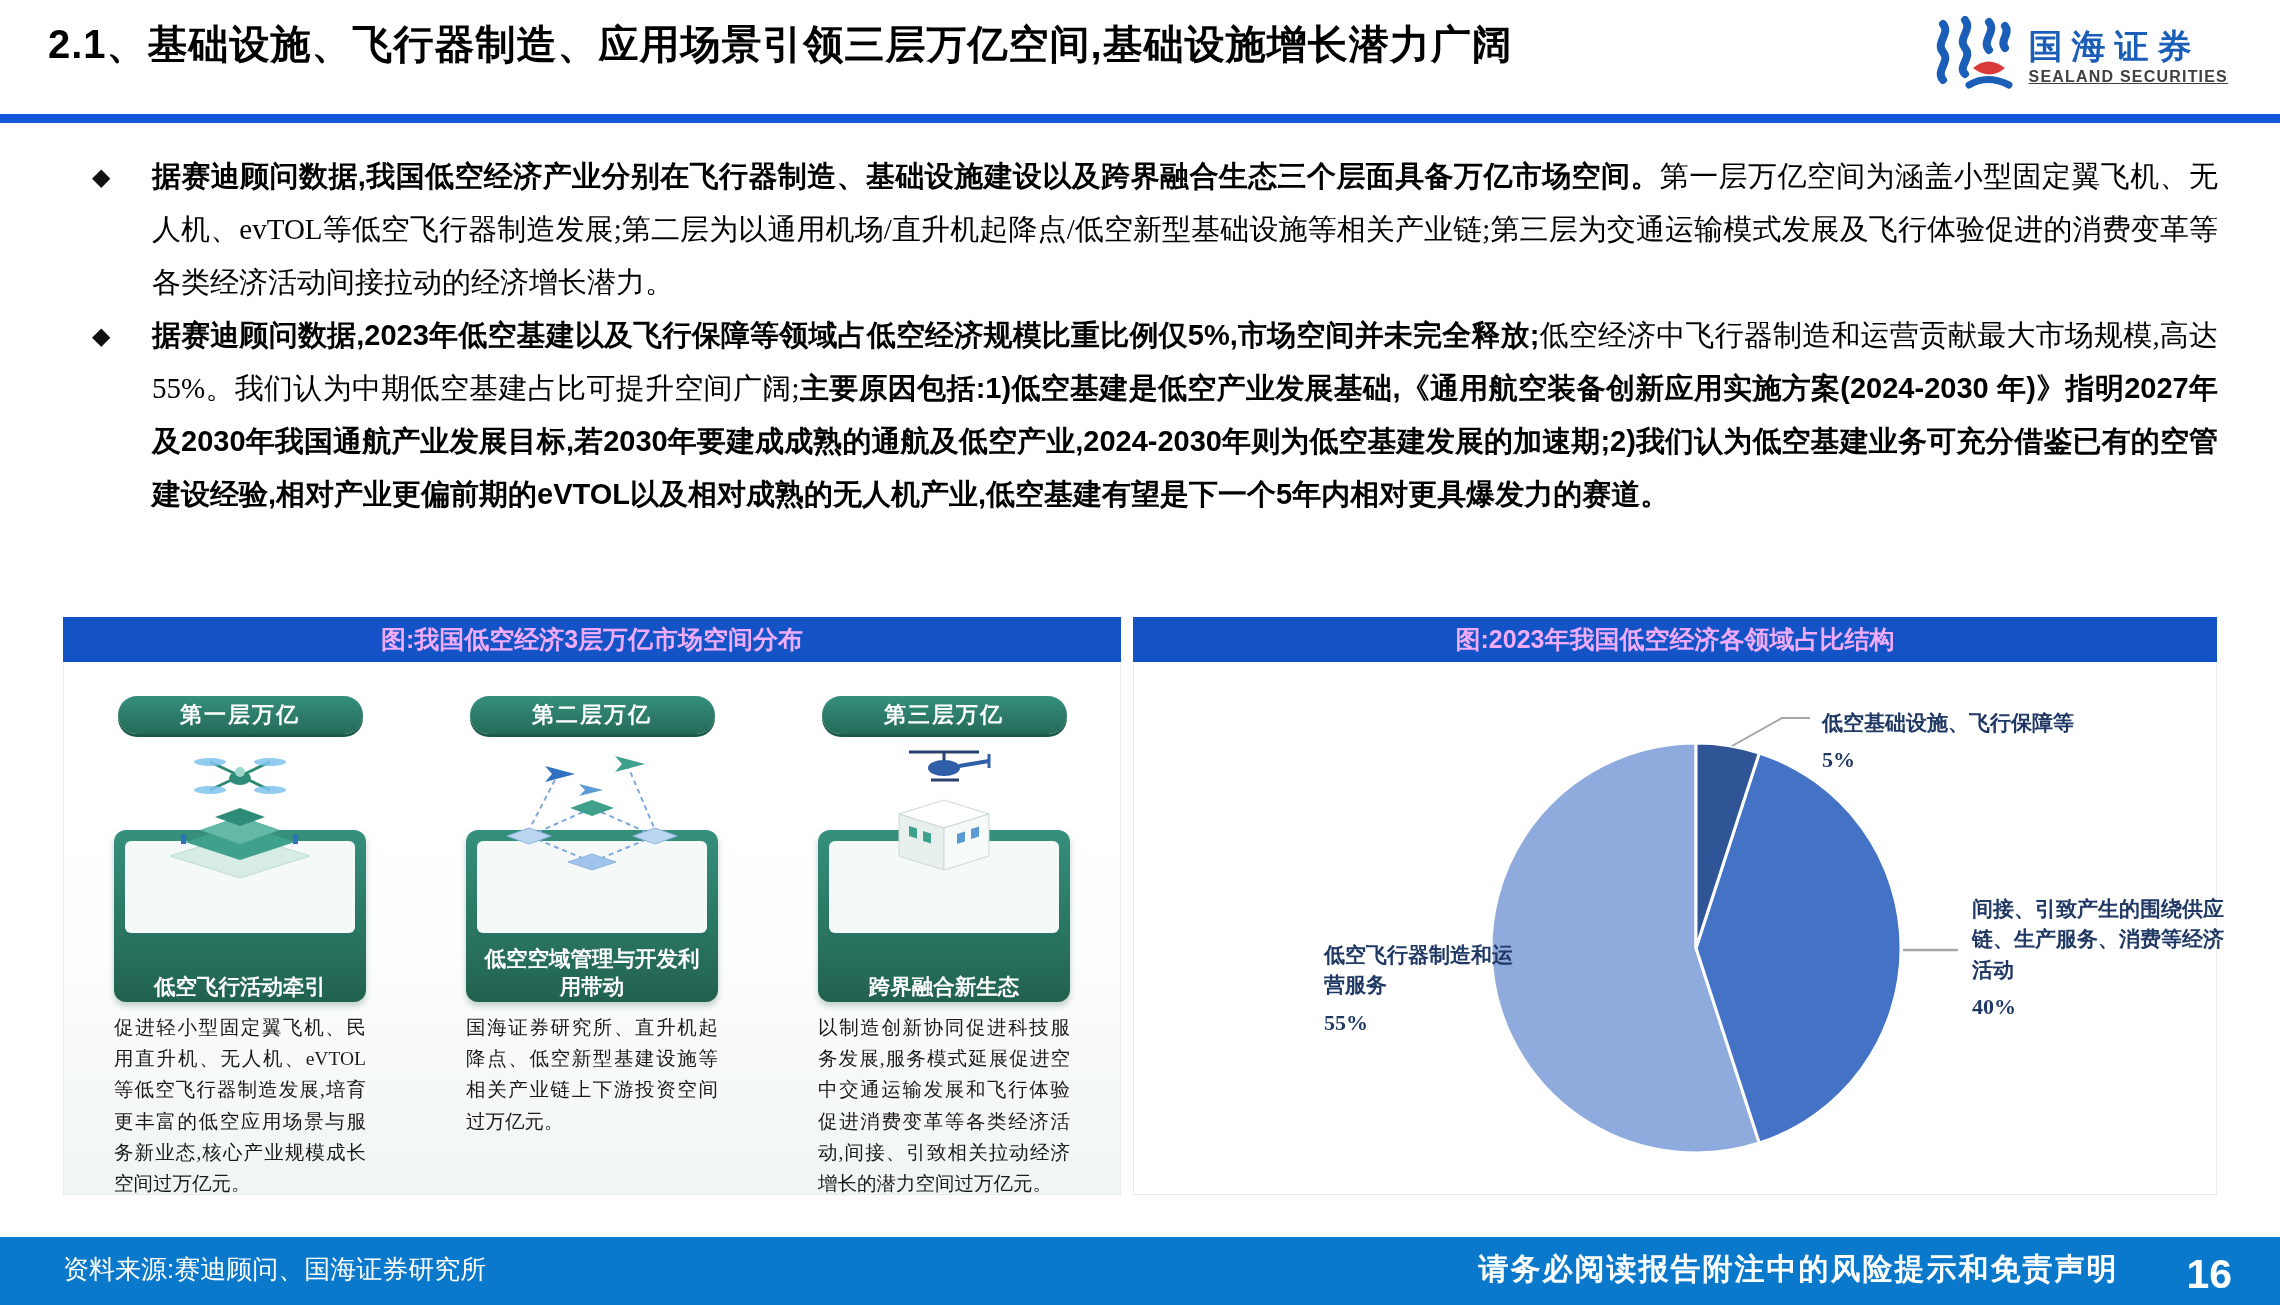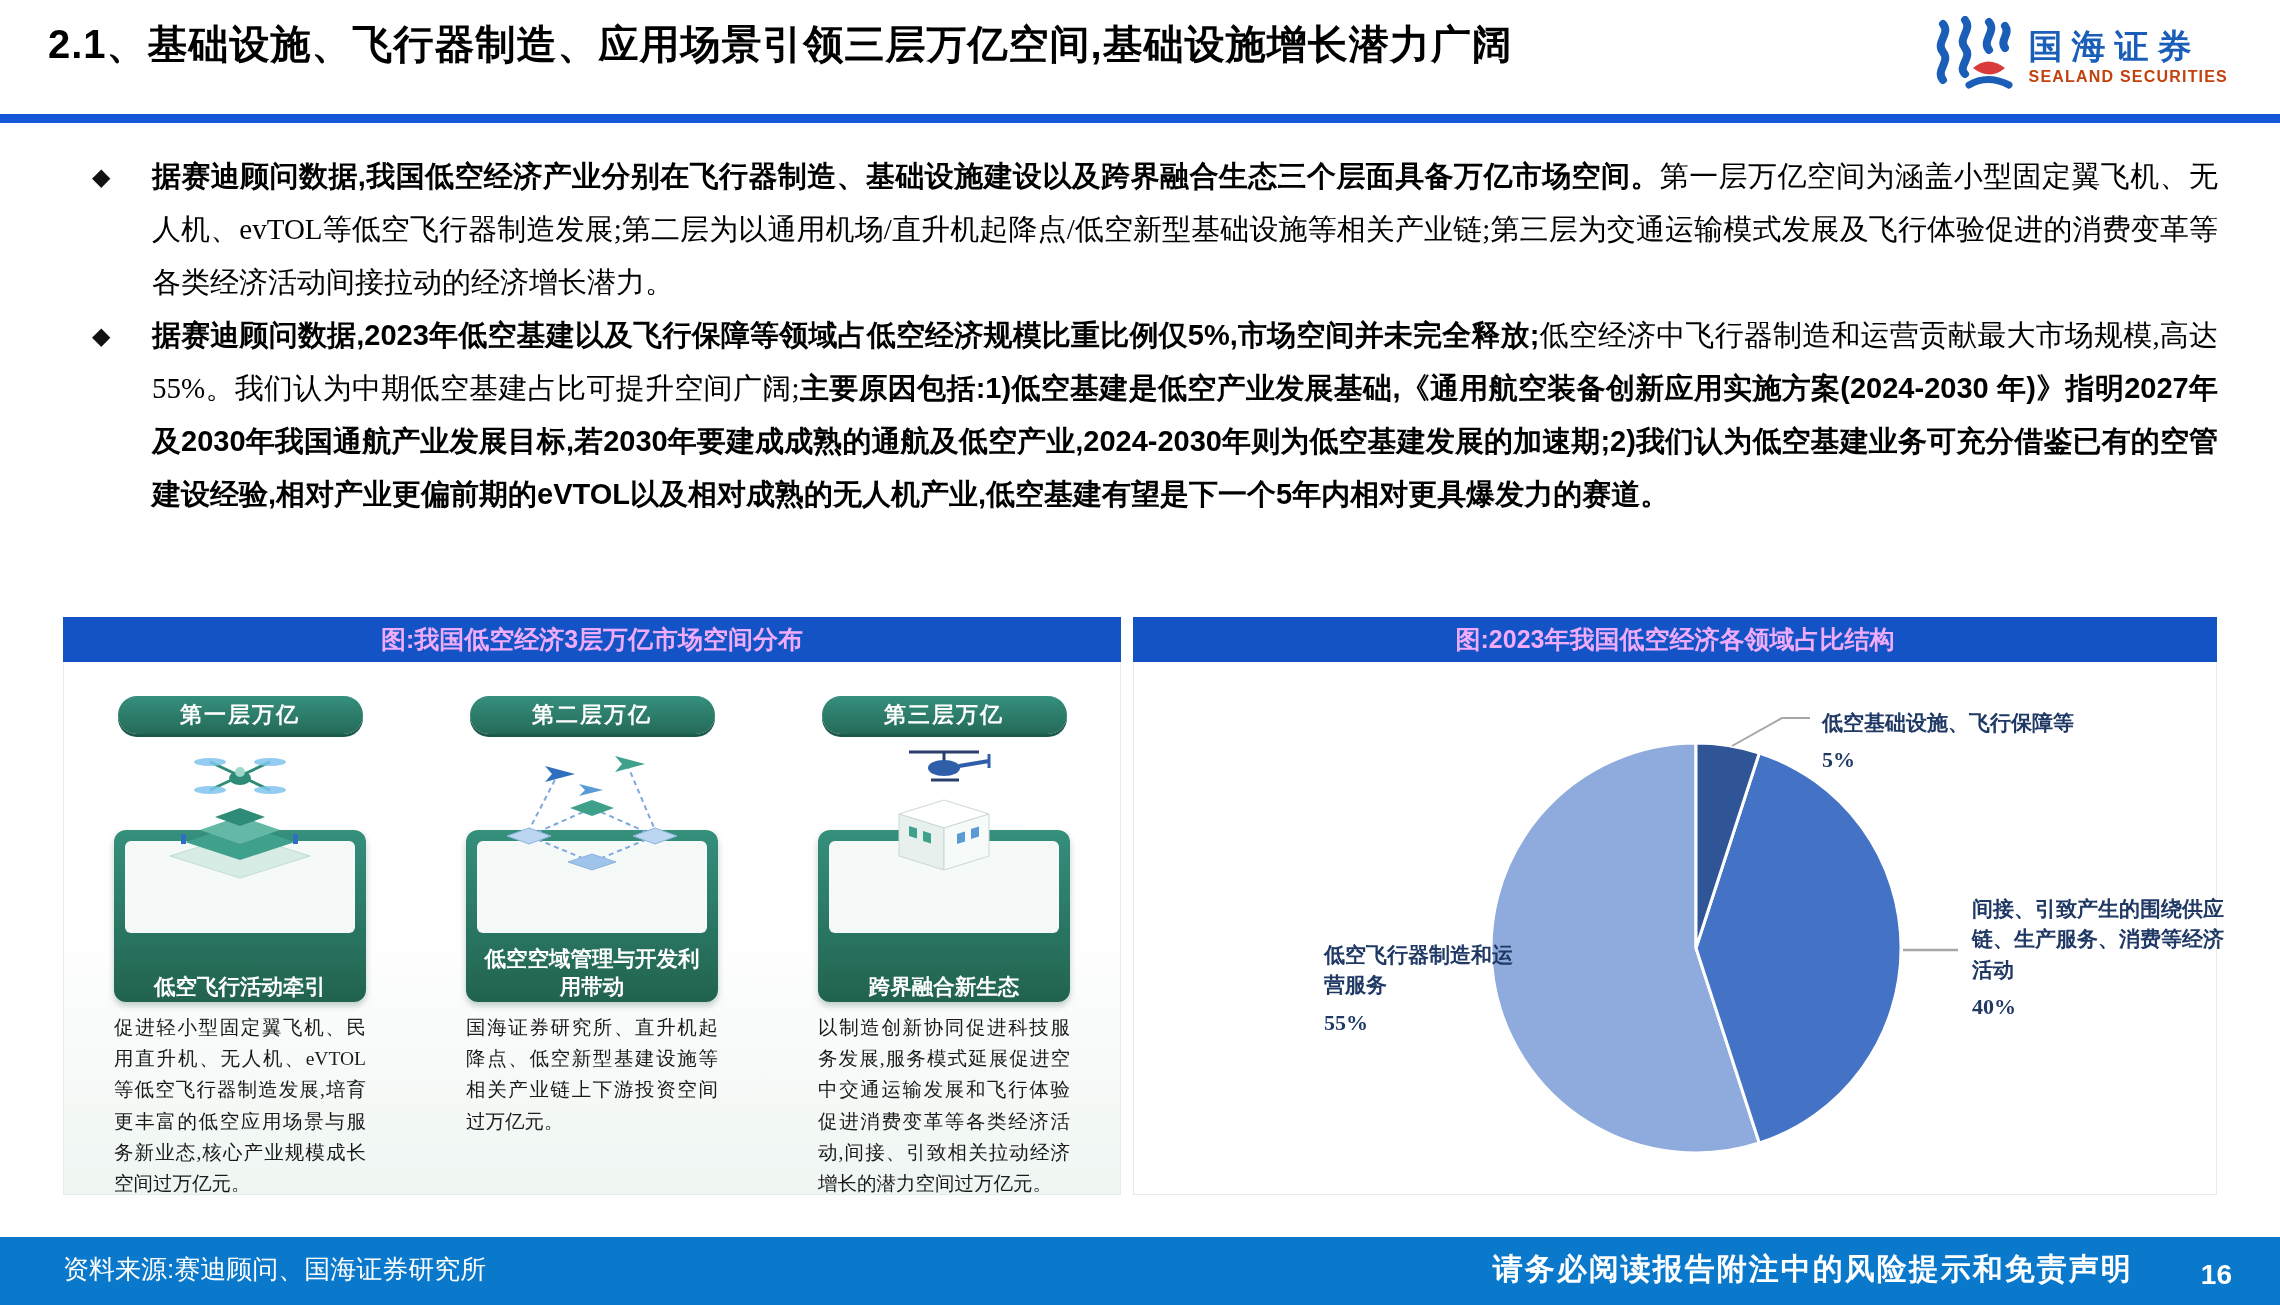--- a/index.html
+++ b/index.html
@@ -5,21 +5,21 @@
   html,body{margin:0;padding:0;background:#fff;}
   .page{position:relative;width:2280px;height:1305px;background:#fff;overflow:hidden;
         font-family:"Liberation Sans","DejaVu Sans",sans-serif;}
 
   
   .title{position:absolute;left:48px;top:20px;width:1800px;margin:0;
          font-size:40px;font-weight:900;color:#000;letter-spacing:1px;line-height:1.2;}
   .title-rule{position:absolute;left:0;top:114px;width:2280px;height:9px;background:#1457D8;}
   .logo{position:absolute;top:16px;right:52px;display:flex;align-items:center;gap:14px;}
   .logo-text .cn{font-size:34px;font-weight:700;color:#1B5EB8;letter-spacing:9px;line-height:1.1;}
-  .logo-text .en{font-size:16px;font-weight:700;color:#c2410c;letter-spacing:1.2px;margin-top:2px;}
+  .logo-text .en{font-size:16px;font-weight:700;color:#404040;letter-spacing:1.2px;margin-top:2px;text-decoration:underline;}
 
   
   .bullets{position:absolute;left:90px;top:150px;width:2128px;}
   .bullet{position:relative;padding-left:62px;text-align:justify;
           font-size:29px;line-height:53px;color:#000;}
   .bullet .diamond{position:absolute;left:2px;top:0;font-size:24px;color:#111;line-height:53px;}
   .seg-b{font-weight:700;font-family:"Liberation Sans","DejaVu Sans",sans-serif;}
   .seg-r{font-weight:400;font-family:"Liberation Serif","DejaVu Serif",serif;}
 
   
@@ -58,21 +58,21 @@
   .pl-2{left:838px;top:232px;width:256px;}
   .pl-3{left:190px;top:278px;width:205px;}
 
   
   .footer{position:absolute;left:0;bottom:0;width:2280px;height:68px;background:#0A79CC;
           display:flex;align-items:center;justify-content:space-between;box-sizing:border-box;
           padding:0 48px 4px 63px;color:#fff;}
   .footer .src{font-size:26px;}
   .footer .right{display:flex;align-items:center;gap:68px;}
   .footer .disc{font-size:30px;font-weight:600;letter-spacing:2px;}
-  .footer .pageno{font-size:28px;font-weight:600;margin-top:11px;}
+  .footer .pageno{font-size:41px;font-weight:600;margin-top:11px;}
 </style>
 </head>
 <body>
 
 <div class="page">
 
   <h1 class="title">2.1、基础设施、飞行器制造、应用场景引领三层万亿空间,基础设施增长潜力广阔</h1>
 
   <div class="logo">
     <span>

